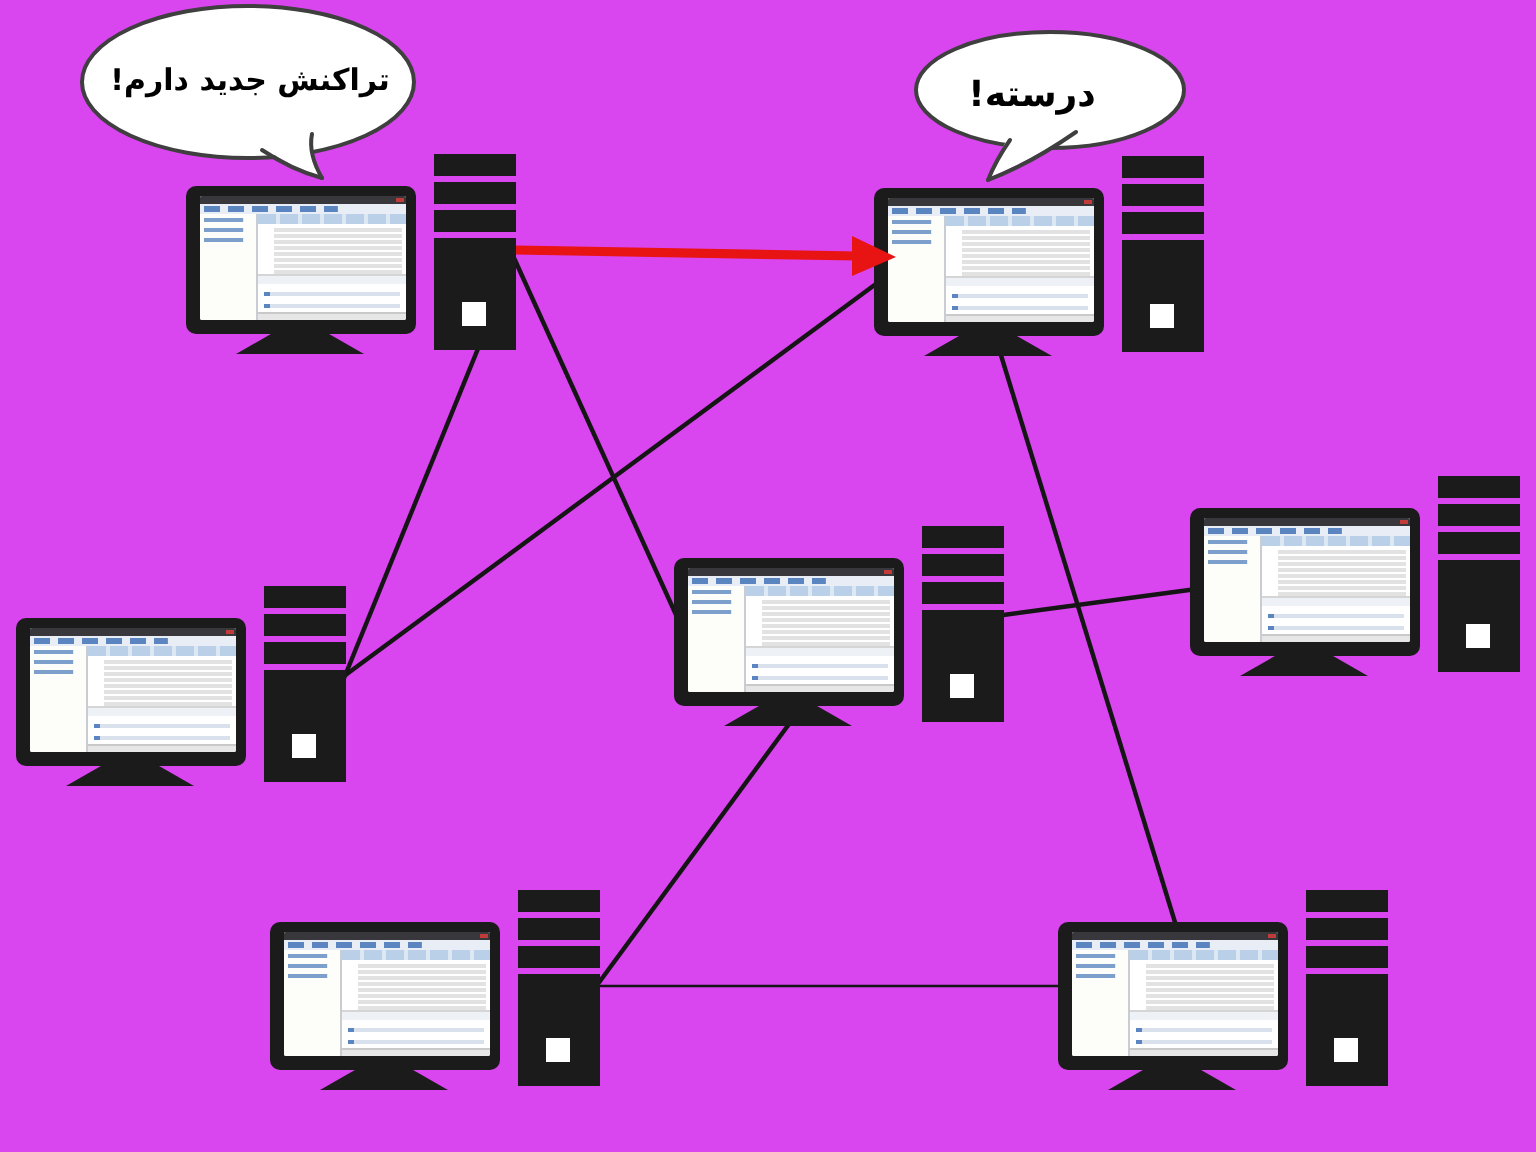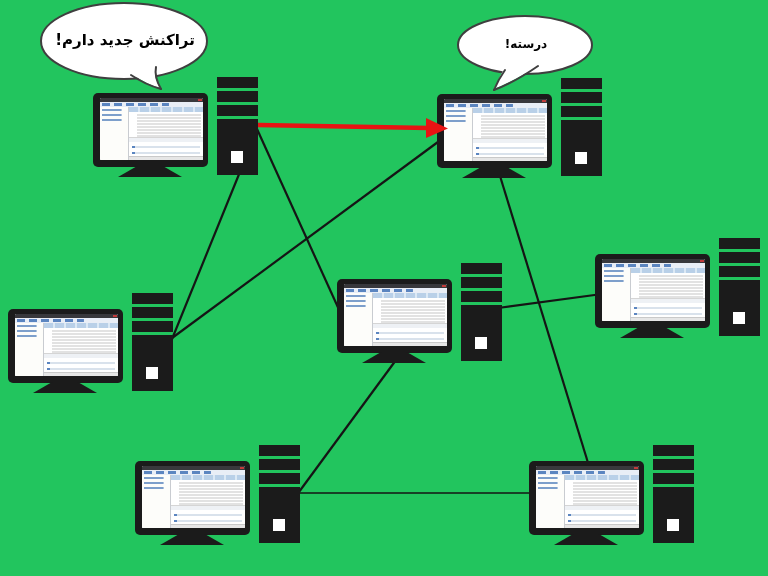--- a/index.html
+++ b/index.html
@@ -1,25 +1,25 @@
 <!DOCTYPE html>
 <html><head>
 <meta charset="utf-8">
 <style>
   html,body{margin:0;padding:0;background:#fff;}
-  .stage{position:relative;width:768px;height:576px;background:#22c55e;overflow:hidden;
+  .stage{position:relative;width:768px;height:576px;background:#d946ef;overflow:hidden;
          font-family:"DejaVu Sans",sans-serif;}
   svg.layer{position:absolute;left:0;top:0;}
   #links{z-index:1;}
   #arrow{z-index:3;}
   #bubbles{z-index:4;}
   .bubble-text{position:absolute;z-index:5;text-align:center;font-weight:bold;color:#000;
                direction:rtl;line-height:1.2;}
   #bubble-text-1{left:44px;top:31px;width:162px;font-size:15px;}
-  #bubble-text-2{left:464px;top:37px;width:124px;font-size:12px;}
+  #bubble-text-2{left:454px;top:37px;width:124px;font-size:18px;}
 
   
   .computer{position:absolute;width:165px;height:101px;z-index:2;}
   .monitor{position:absolute;left:0;top:16px;width:115px;height:74px;background:#1b1b1b;
            border-radius:5px;padding:5px 5px 7px 7px;box-sizing:border-box;}
   .stand{position:absolute;left:25px;top:89px;width:64px;height:11px;background:#1b1b1b;
          clip-path:polygon(30% 0,70% 0,100% 100%,0 100%);}
   .tower{position:absolute;left:124px;top:0;width:41px;height:98px;display:flex;
          flex-direction:column;gap:3px;}
   .bay{height:11px;background:#1b1b1b;flex:0 0 auto;}

